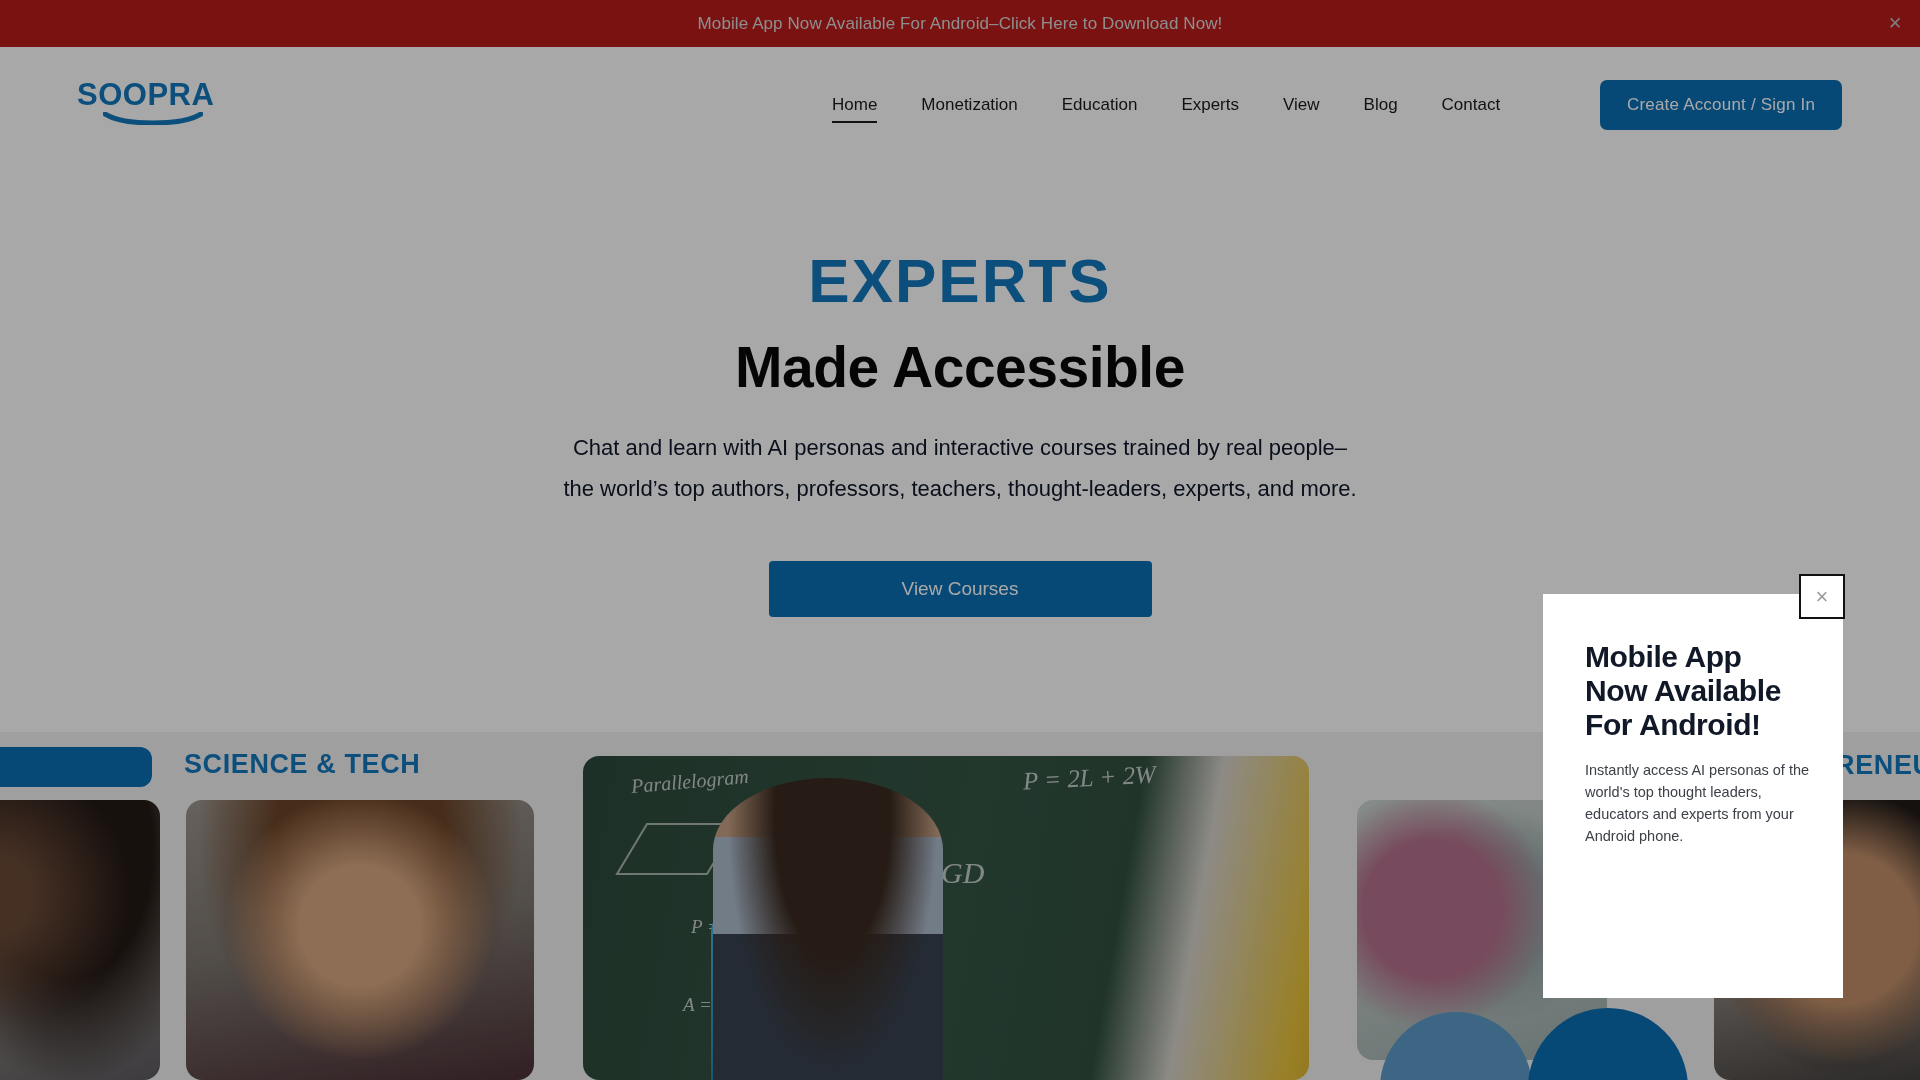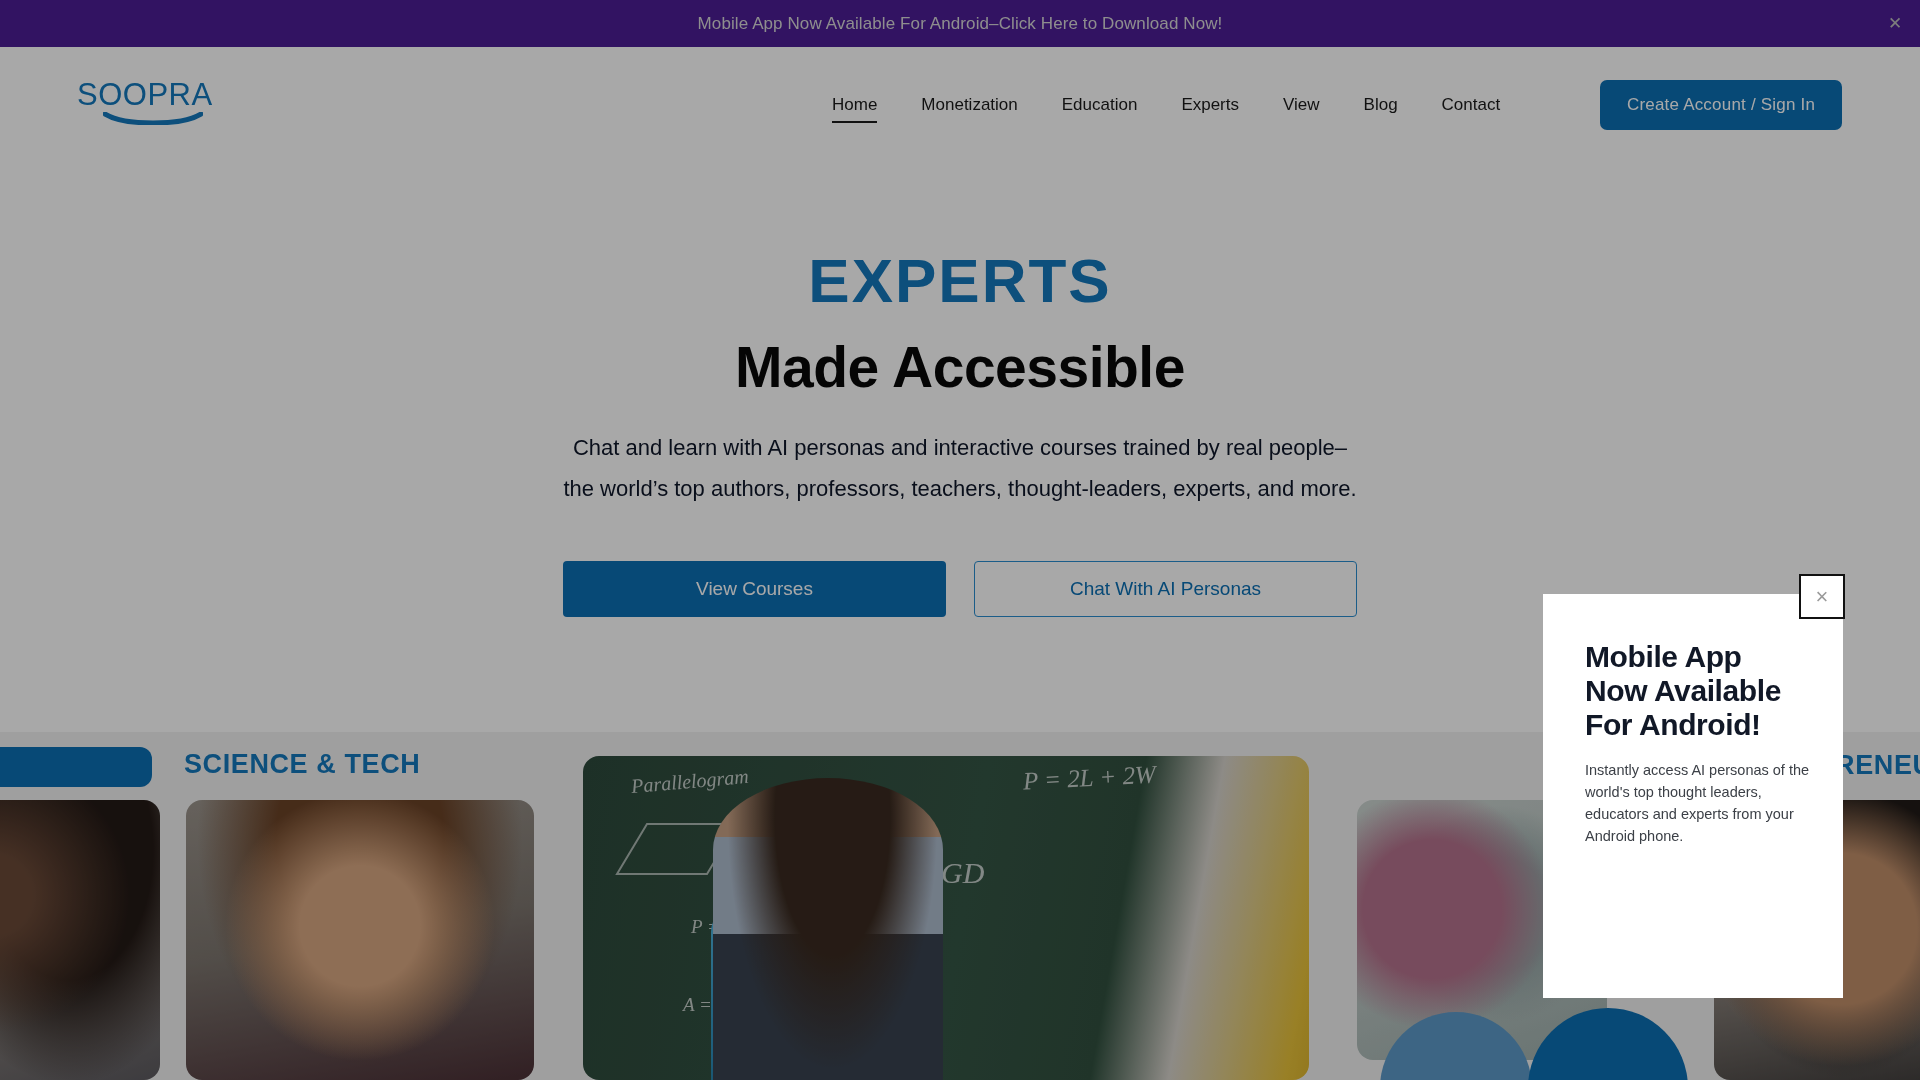--- a/index.html
+++ b/index.html
@@ -19,21 +19,21 @@
     background: #ffffff;
     overflow: hidden;
   }
 
   
   .announce-bar {
     position: absolute;
     top: 0; left: 0;
     width: 1920px;
     height: 47px;
-    background: #4c1d95;
+    background: #b91c1c;
     display: flex;
     align-items: center;
     justify-content: center;
   }
   .announce-text {
     color: #d8d8d8;
     font-size: 17px;
     letter-spacing: 0.1px;
     font-weight: 400;
     white-space: nowrap;
@@ -66,21 +66,21 @@
   .logo {
     position: absolute;
     left: 77px;
     top: 32px;
     width: 160px;
     height: 52px;
     cursor: pointer;
   }
   .logo-word {
     font-size: 31px;
-    font-weight: 400;
+    font-weight: 700;
     letter-spacing: 0.5px;
     color: #1479bd;
     line-height: 1;
     font-family: "Liberation Sans", sans-serif;
   }
   .logo-swoosh {
     margin-top: 2px;
     margin-left: 26px;
     width: 100px;
     height: 13px;
@@ -372,21 +372,20 @@
 
     <button class="cta-account">Create Account / Sign In</button>
   </div>
 
   <div class="hero">
     <div class="hero-kicker">EXPERTS</div>
     <div class="hero-title">Made Accessible</div>
     <p class="hero-sub">Chat and learn with AI personas and interactive courses trained by real people–the world’s top authors, professors, teachers, thought-leaders, experts, and more.</p>
     <div class="hero-buttons">
       <button class="btn-primary">View Courses</button>
-      <button class="btn-outline">Chat With AI Personas</button>
     </div>
   </div>
 
   <div class="carousel">
 
     <div class="pill" style="left:-70px; top:15px; width:222px; height:40px;"></div>
 
     <div class="card photo-woman-left" style="left:-80px; top:68px; width:240px; height:280px;"></div>
 
     <div class="cat-label" style="left:184px; top:17px;">SCIENCE &amp; TECH</div>

